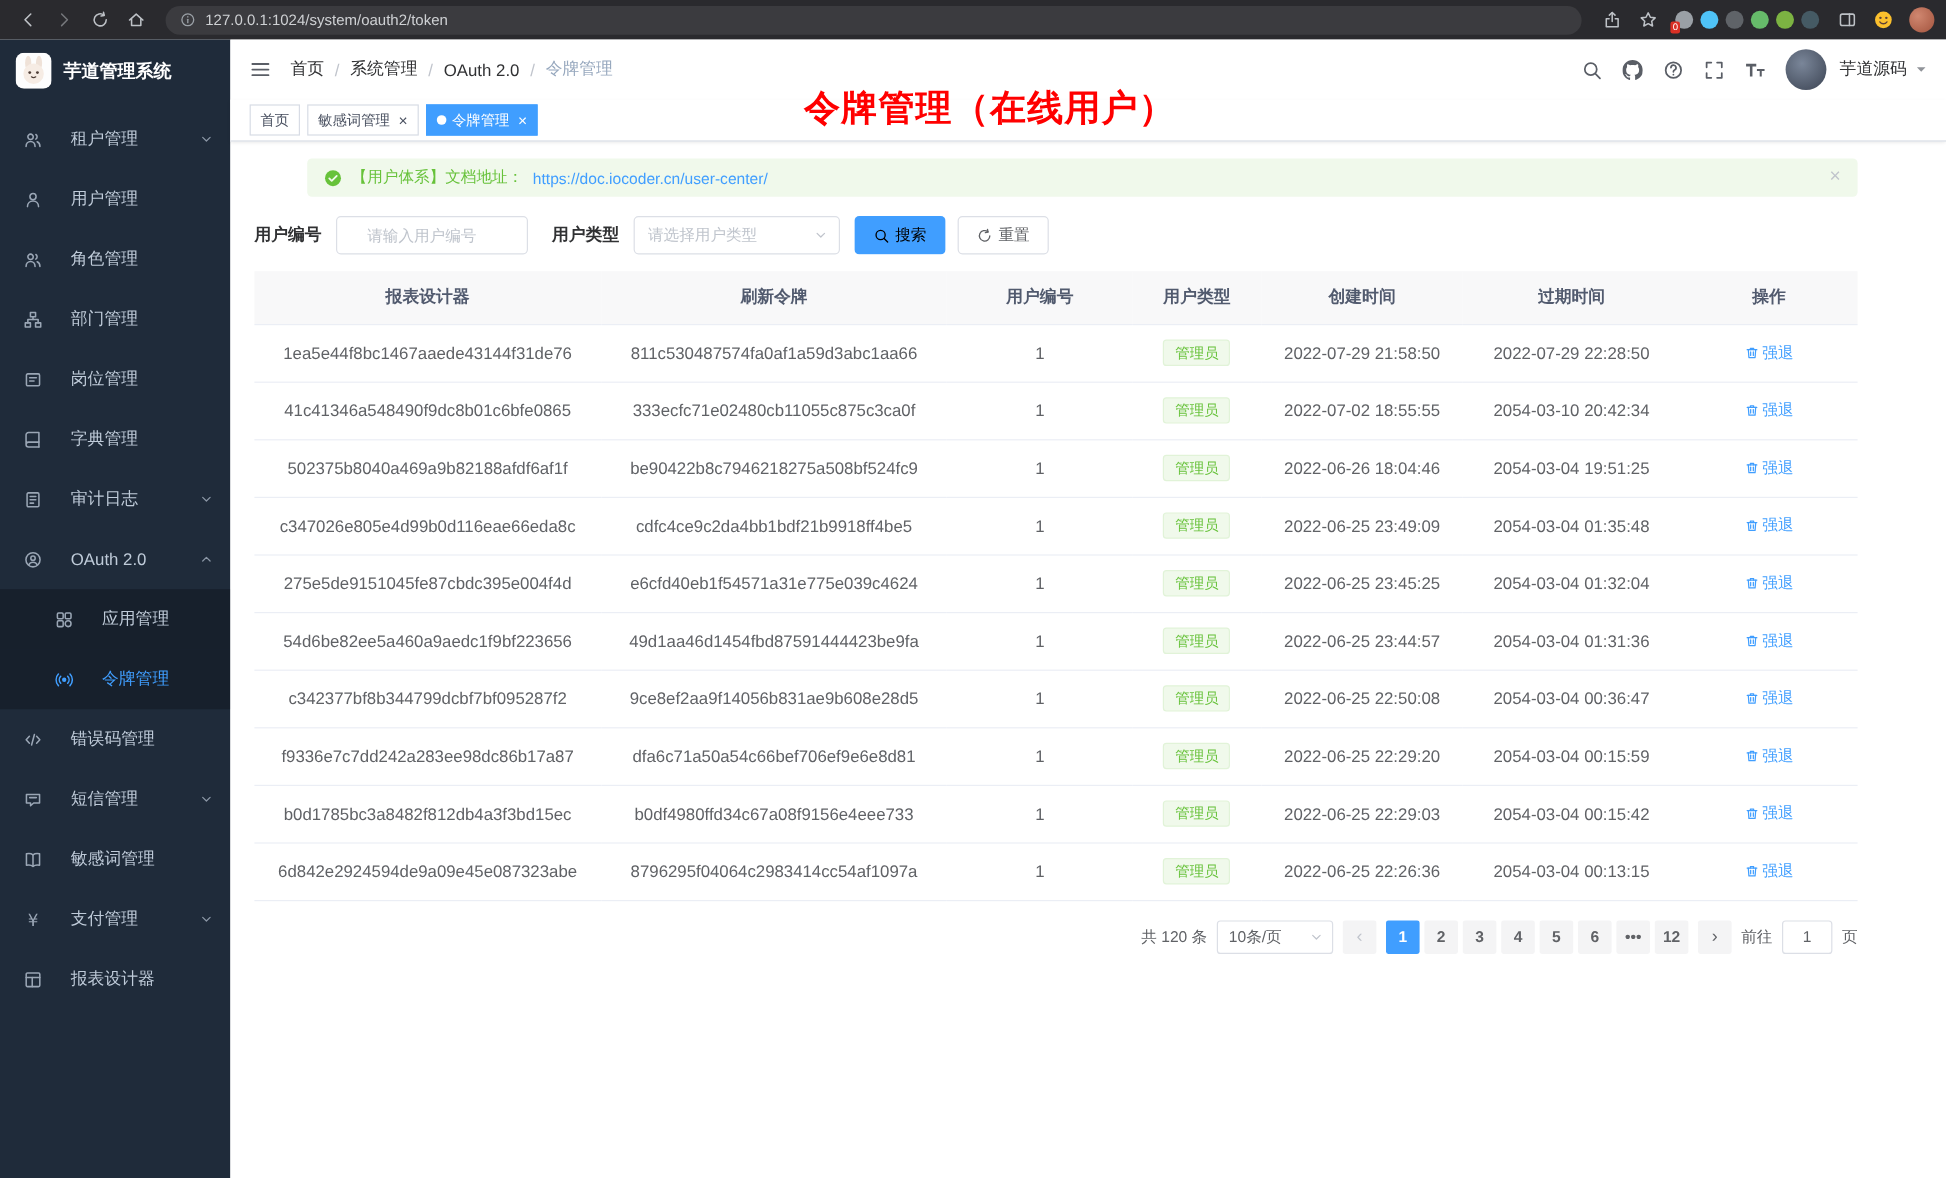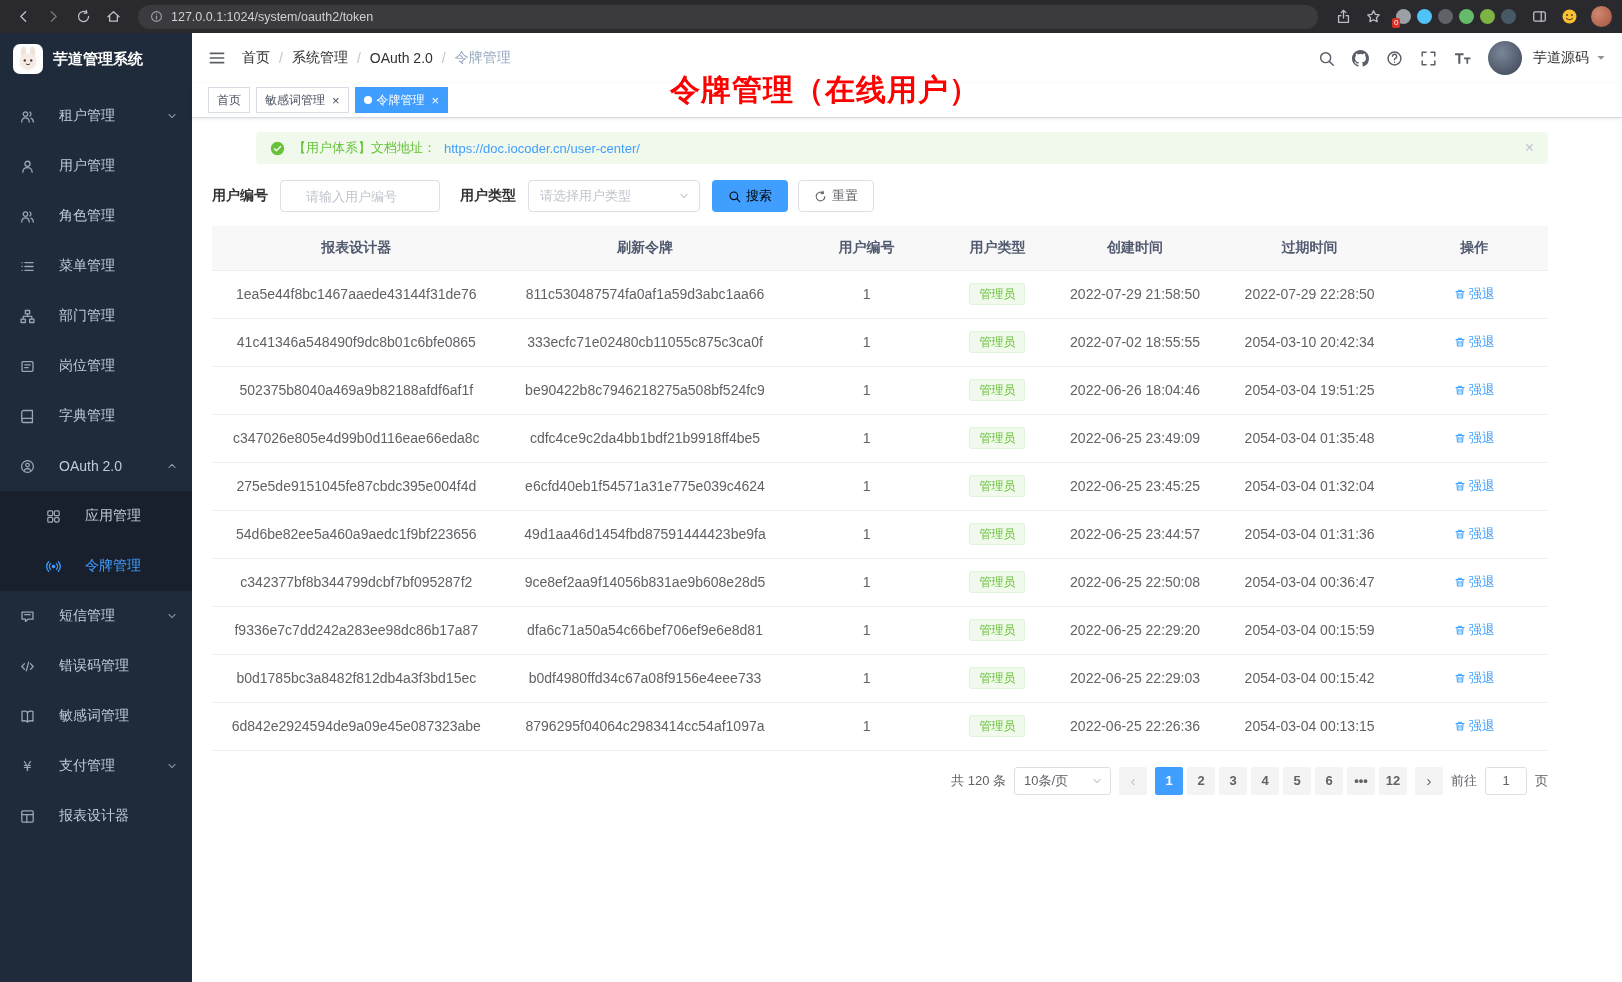--- a/index.html
+++ b/index.html
@@ -229,34 +229,20 @@
               <path d="M9.2 2.9a2.1 2.1 0 0 1 0 3.6"></path>
               <path d="M10.2 8.5c1.3.5 2.2 1.9 2.2 3.7"></path>
             </svg>
           </span>
           <span class="mi-label">角色管理</span>
 
         </div>
         <div class="menu-item">
           <span class="mi-icon">
             <svg viewBox="0 0 14 14" width="1em" height="1em" fill="none" stroke="currentColor" stroke-width="1.2" stroke-linecap="round" stroke-linejoin="round">
-              <path d="M4.6 3.4h7.6"></path>
-              <path d="M4.6 7h7.6"></path>
-              <path d="M4.6 10.6h7.6"></path>
-              <path d="M1.9 3.4h.1"></path>
-              <path d="M1.9 7h.1"></path>
-              <path d="M1.9 10.6h.1"></path>
-            </svg>
-          </span>
-          <span class="mi-label">菜单管理</span>
-
-        </div>
-        <div class="menu-item">
-          <span class="mi-icon">
-            <svg viewBox="0 0 14 14" width="1em" height="1em" fill="none" stroke="currentColor" stroke-width="1.2" stroke-linecap="round" stroke-linejoin="round">
               <rect x="5" y="1.4" width="4" height="3.2"></rect>
               <rect x="1" y="9.4" width="4" height="3.2"></rect>
               <rect x="9" y="9.4" width="4" height="3.2"></rect>
               <path d="M7 4.6v2.2"></path>
               <path d="M3 9.4V6.8h8v2.6"></path>
             </svg>
           </span>
           <span class="mi-label">部门管理</span>
 
         </div>
@@ -277,20 +263,36 @@
               <path d="M11.6 12.6H3.5a1.9 1.9 0 0 1 0-3.8h8.1V1.4H3.5A1.9 1.9 0 0 0 1.6 3.3v7.4"></path>
               <path d="M11.6 8.8v3.8"></path>
             </svg>
           </span>
           <span class="mi-label">字典管理</span>
 
         </div>
         <div class="menu-item">
           <span class="mi-icon">
             <svg viewBox="0 0 14 14" width="1em" height="1em" fill="none" stroke="currentColor" stroke-width="1.2" stroke-linecap="round" stroke-linejoin="round">
+              <rect x="2.4" y="1.6" width="9.2" height="10.8" rx="1"></rect>
+              <path d="M4.8 4.4h4.4"></path>
+              <path d="M4.8 7h4.4"></path>
+              <path d="M4.8 9.6h2.6"></path>
+            </svg>
+          </span>
+          <span class="mi-label">审计日志</span>
+          <span class="mi-chev">
+            <svg viewBox="0 0 14 14" width="1em" height="1em" fill="none" stroke="currentColor" stroke-width="1.2" stroke-linecap="round" stroke-linejoin="round">
+              <path d="M3.4 5.2 7 8.8l3.6-3.6"></path>
+            </svg>
+          </span>
+        </div>
+        <div class="menu-item">
+          <span class="mi-icon">
+            <svg viewBox="0 0 14 14" width="1em" height="1em" fill="none" stroke="currentColor" stroke-width="1.2" stroke-linecap="round" stroke-linejoin="round">
               <circle cx="7" cy="7" r="5.5"></circle>
               <circle cx="7" cy="5.7" r="1.7"></circle>
               <path d="M3.7 10.9a3.7 3.7 0 0 1 6.6 0"></path>
             </svg>
           </span>
           <span class="mi-label">OAuth 2.0</span>
           <span class="mi-chev">
             <svg viewBox="0 0 14 14" width="1em" height="1em" fill="none" stroke="currentColor" stroke-width="1.2" stroke-linecap="round" stroke-linejoin="round">
               <path d="M3.4 8.8 7 5.2l3.6 3.6"></path>
             </svg>
@@ -317,41 +319,41 @@
               <path d="M2.5 11.5a6.4 6.4 0 0 1 0-9"></path>
               <path d="M11.5 2.5a6.4 6.4 0 0 1 0 9"></path>
             </svg>
           </span>
           <span class="mi-label">令牌管理</span>
 
         </div>
         <div class="menu-item">
           <span class="mi-icon">
             <svg viewBox="0 0 14 14" width="1em" height="1em" fill="none" stroke="currentColor" stroke-width="1.2" stroke-linecap="round" stroke-linejoin="round">
-              <path d="M1.9 2.9h10.2v6.6H7.5L5.1 11.6V9.5H1.9z"></path>
-              <path d="M4.4 5.3h5.2"></path>
-            </svg>
-          </span>
-          <span class="mi-label">短信管理</span>
-          <span class="mi-chev">
-            <svg viewBox="0 0 14 14" width="1em" height="1em" fill="none" stroke="currentColor" stroke-width="1.2" stroke-linecap="round" stroke-linejoin="round">
-              <path d="M3.4 5.2 7 8.8l3.6-3.6"></path>
-            </svg>
-          </span>
-        </div>
-        <div class="menu-item">
-          <span class="mi-icon">
-            <svg viewBox="0 0 14 14" width="1em" height="1em" fill="none" stroke="currentColor" stroke-width="1.2" stroke-linecap="round" stroke-linejoin="round">
               <path d="M4.2 4.3 1.7 7l2.5 2.7"></path>
               <path d="M9.8 4.3 12.3 7 9.8 9.7"></path>
               <path d="M8.1 2.9 5.9 11.1"></path>
             </svg>
           </span>
           <span class="mi-label">错误码管理</span>
 
+        </div>
+        <div class="menu-item">
+          <span class="mi-icon">
+            <svg viewBox="0 0 14 14" width="1em" height="1em" fill="none" stroke="currentColor" stroke-width="1.2" stroke-linecap="round" stroke-linejoin="round">
+              <path d="M1.9 2.9h10.2v6.6H7.5L5.1 11.6V9.5H1.9z"></path>
+              <path d="M4.4 5.3h5.2"></path>
+            </svg>
+          </span>
+          <span class="mi-label">短信管理</span>
+          <span class="mi-chev">
+            <svg viewBox="0 0 14 14" width="1em" height="1em" fill="none" stroke="currentColor" stroke-width="1.2" stroke-linecap="round" stroke-linejoin="round">
+              <path d="M3.4 5.2 7 8.8l3.6-3.6"></path>
+            </svg>
+          </span>
         </div>
         <div class="menu-item">
           <span class="mi-icon">
             <svg viewBox="0 0 14 14" width="1em" height="1em" fill="none" stroke="currentColor" stroke-width="1.2" stroke-linecap="round" stroke-linejoin="round">
               <path d="M7 3.1C5.7 2.1 3.7 1.9 1.9 2.3v8.9c1.8-.4 3.8-.2 5.1.9 1.3-1.1 3.3-1.3 5.1-.9V2.3C10.3 1.9 8.3 2.1 7 3.1z"></path>
               <path d="M7 3.1v8.9"></path>
             </svg>
           </span>
           <span class="mi-label">敏感词管理</span>
 

